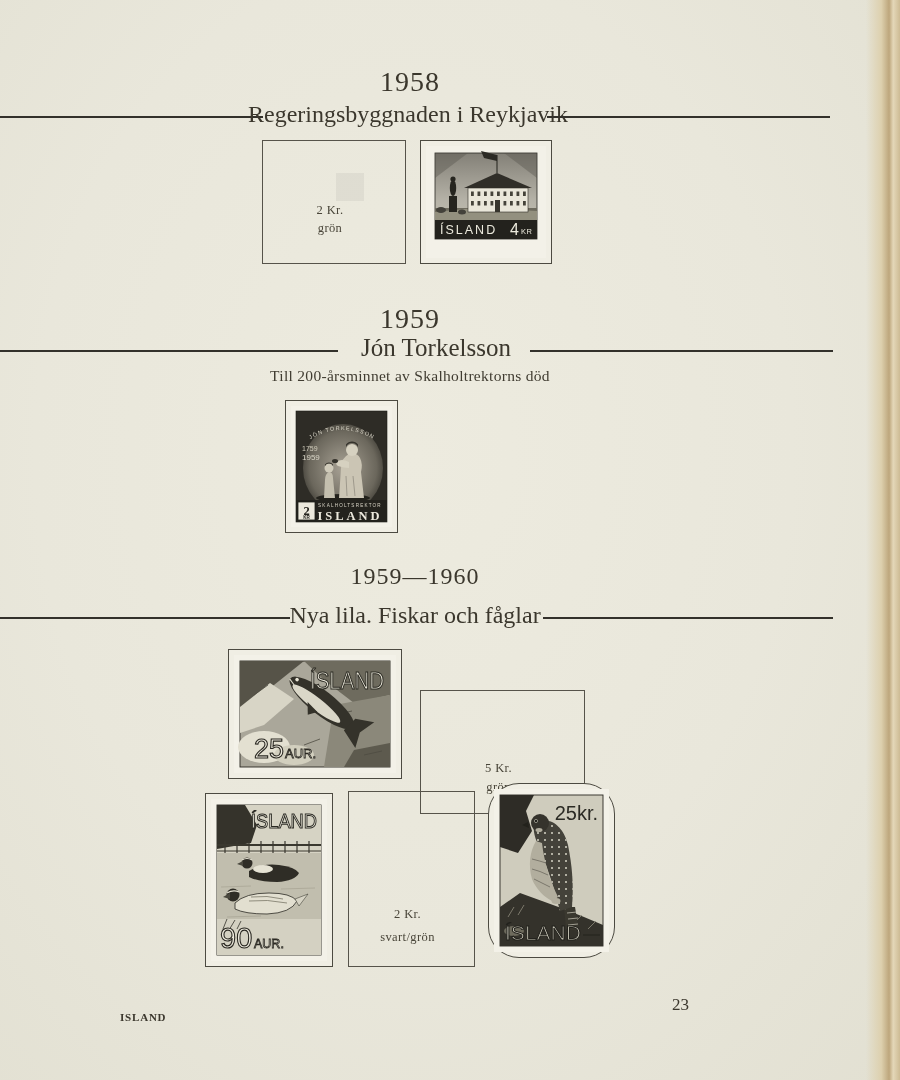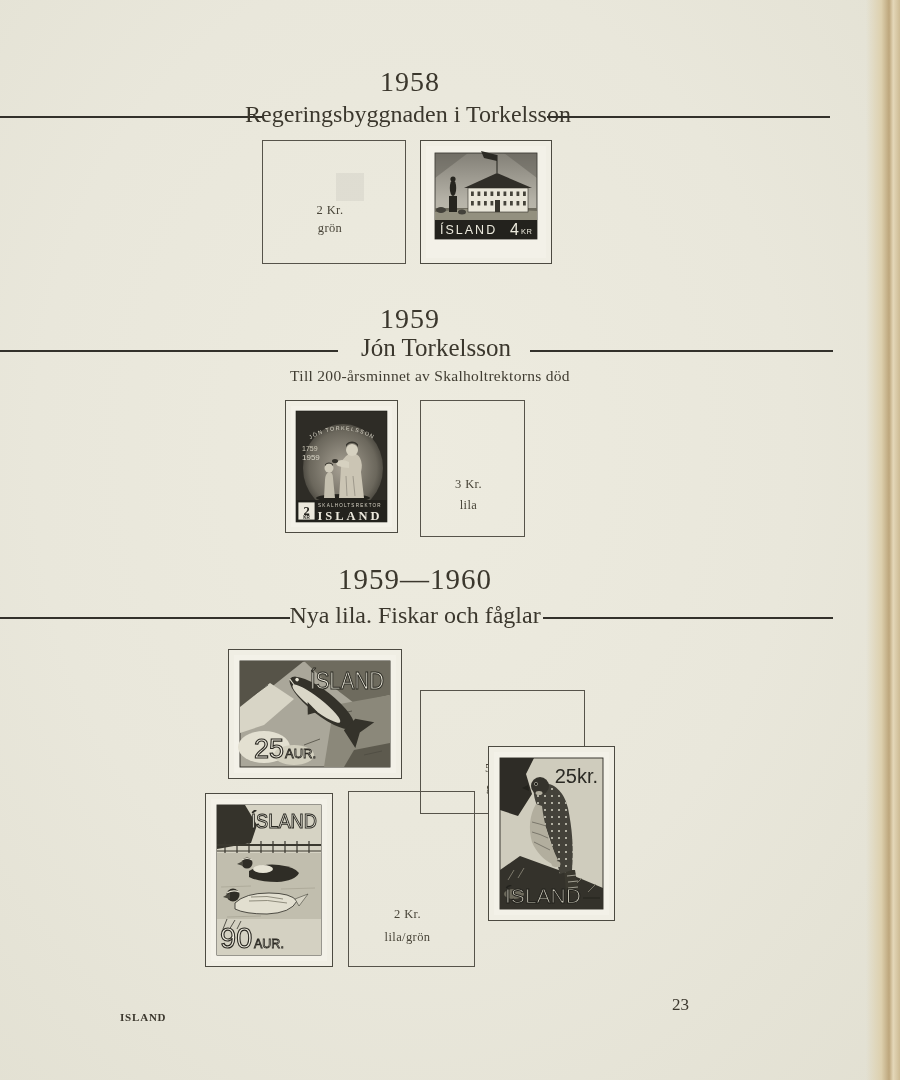--- a/index.html
+++ b/index.html
@@ -22,21 +22,21 @@
   .footer-label { position:absolute; font-size:11px; font-weight:bold; letter-spacing:0.8px; color:#3b372d; }
   .page-number { position:absolute; font-size:17px; color:#3b372d; }
 </style>
 </head>
 <body>
 
 <div class="page">
 
   <div class="year-heading" style="left:0; top:66px; width:820px;">1958</div>
   <div class="rule-line" style="left:0; top:116px; width:263px;"></div>
-  <div class="rule-title" style="left:0; top:101px; width:816px; font-size:24px;">Regeringsbyggnaden i Torkelsson</div>
+  <div class="rule-title" style="left:0; top:101px; width:816px; font-size:24px;">Regeringsbyggnaden i Reykjavik</div>
   <div class="rule-line" style="left:547px; top:116px; width:283px;"></div>
 
   <div class="slot" style="left:262px; top:140px; width:142px; height:122px;">
     <div class="ghost" style="left:73px; top:32px; width:28px; height:28px;"></div>
     <div class="slot-label" style="top:62px;">2 Kr.</div>
     <div class="slot-label" style="top:80px;">grön</div>
   </div>
 
   <div class="stamp-box" style="left:420px; top:140px; width:130px; height:122px;">
     <svg width="120" height="112" viewBox="0 0 120 112">
@@ -86,21 +86,21 @@
       <text x="14" y="88" font-family="Liberation Sans, sans-serif" font-size="12.5" letter-spacing="2" fill="#eceadd">ÍSLAND</text>
       <text x="84" y="88.5" font-family="Liberation Sans, sans-serif" font-size="16" fill="#eceadd">4</text>
       <text x="95" y="88" font-family="Liberation Sans, sans-serif" font-size="7.5" letter-spacing="0.5" fill="#eceadd">KR</text>
     </svg>
   </div>
 
   <div class="year-heading" style="left:0; top:303px; width:820px;">1959</div>
   <div class="rule-line" style="left:0; top:350px; width:338px;"></div>
   <div class="rule-title" style="left:0; top:334px; width:872px; font-size:25px;">Jón Torkelsson</div>
   <div class="rule-line" style="left:530px; top:350px; width:303px;"></div>
-  <div class="subtitle" style="left:0; top:367px; width:820px;padding-left:20px;">Till 200-årsminnet av Skalholtrektorns död</div>
+  <div class="subtitle" style="left:0; top:367px; width:820px;">Till 200-årsminnet av Skalholtrektorns död</div>
 
   <div class="stamp-box" style="left:285px; top:400px; width:111px; height:131px;">
     <svg width="101" height="121" viewBox="0 0 101 121">
       <defs>
         <radialGradient id="glow" cx="0.5" cy="0.5" r="0.6">
           <stop offset="0" stop-color="#a8a295"></stop>
             <stop offset="0.7" stop-color="#6b675c"></stop>
             <stop offset="1" stop-color="#6b675c" stop-opacity="0"></stop>
         </radialGradient>
         <path id="arcpath" d="M18,34 Q50,14 84,34" fill="none"></path>
@@ -127,26 +127,22 @@
       <rect x="5" y="94" width="91" height="9" fill="#23221d"></rect>
       <text x="59" y="100.8" text-anchor="middle" font-family="Liberation Sans, sans-serif" font-size="4.6" letter-spacing="1.2" fill="#d8d4c6">SKALHOLTSREKTOR</text>
       <rect x="5" y="103" width="91" height="13" fill="#23221d"></rect>
       <text x="59" y="114" text-anchor="middle" font-family="Liberation Serif, serif" font-weight="bold" font-size="12.5" letter-spacing="3" fill="#ece9dd">ISLAND</text>
       <rect x="7" y="96" width="17" height="18" fill="#ece9dd" stroke="#1f1e19" stroke-width="0.8"></rect>
       <text x="15.5" y="108.5" text-anchor="middle" font-family="Liberation Serif, serif" font-weight="bold" font-size="12.5" fill="#23221d">2</text>
       <text x="15.5" y="113.3" text-anchor="middle" font-family="Liberation Sans, sans-serif" font-weight="bold" font-size="4.6" fill="#23221d">KR</text>
     </svg>
   </div>
 
-  <div class="slot" style="left:420px; top:400px; width:103px; height:135px;">
-    <div class="slot-label" style="top:76px;">3 Kr.</div>
-    <div class="slot-label" style="top:97px;">lila</div>
-  </div>
-
-  <div class="year-heading" style="left:0; top:563px; width:830px; font-size:29px;">1959—1960</div>
+
+  <div class="year-heading" style="left:0; top:563px; width:830px; font-size:24px;">1959—1960</div>
   <div class="rule-line" style="left:0; top:617px; width:290px;"></div>
   <div class="rule-title" style="left:0; top:602px; width:830px; font-size:24px;">Nya lila. Fiskar och fåglar</div>
   <div class="rule-line" style="left:543px; top:617px; width:290px;"></div>
 
   <div class="stamp-box" style="left:228px; top:649px; width:172px; height:128px;">
     <svg width="162" height="118" viewBox="0 0 162 118">
       <rect x="0" y="0" width="162" height="118" fill="#f3f1e8"></rect>
       <rect x="6" y="6" width="150" height="106" fill="#aaa79a" stroke="#2a2923" stroke-width="0.9"></rect>
       <polygon points="6,6 70,6 40,30 16,50 6,52" fill="#565348"></polygon>
       <polygon points="70,6 156,6 156,40 120,48 90,25" fill="#6e6b5e"></polygon>
@@ -223,24 +219,24 @@
           <line x1="26" y1="130" x2="30" y2="122"></line>
       </g>
       <text x="106" y="29" text-anchor="end" font-family="Liberation Sans, sans-serif" font-size="21" textLength="66" lengthAdjust="spacingAndGlyphs" fill="#e9e6d9" stroke="#2b2a24" stroke-width="1">ÍSLAND</text>
       <text x="9" y="149" font-family="Liberation Sans, sans-serif" font-size="29" fill="#ece9dc" stroke="#2a2822" stroke-width="1.1">90</text>
       <text x="43" y="149" font-family="Liberation Sans, sans-serif" font-size="12.5" fill="#ece9dc" stroke="#2a2822" stroke-width="0.8">AUR.</text>
     </svg>
   </div>
 
   <div class="slot" style="left:348px; top:791px; width:125px; height:174px;">
     <div class="slot-label" style="top:115px;">2 Kr.</div>
-    <div class="slot-label" style="top:138px;">lila/grön</div>
-  </div>
-
-  <div class="stamp-box" style="left:488px; top:746px; width:125px; height:173px;">
+    <div class="slot-label" style="top:138px;">svart/grön</div>
+  </div>
+
+  <div class="stamp-box" style="left:488px; top:783px; width:125px; height:173px;border-radius:31px;">
     <svg width="115" height="163" viewBox="0 0 115 163">
       <defs>
         <pattern id="spots" width="7" height="7" patternUnits="userSpaceOnUse">
           <circle cx="2" cy="2" r="1" fill="#d6d3c4"></circle>
         </pattern>
       </defs>
       <rect x="0" y="0" width="115" height="163" fill="#f3f1e8"></rect>
       <rect x="6" y="6" width="103" height="151" fill="#cfccbd" stroke="#2a2923" stroke-width="0.9"></rect>
       <polygon points="6,6 40,6 32,22 38,42 24,64 6,58" fill="#2e2c26"></polygon>
       <polygon points="6,118 26,104 48,112 70,120 90,128 109,136 109,157 6,157" fill="#34322b"></polygon>

